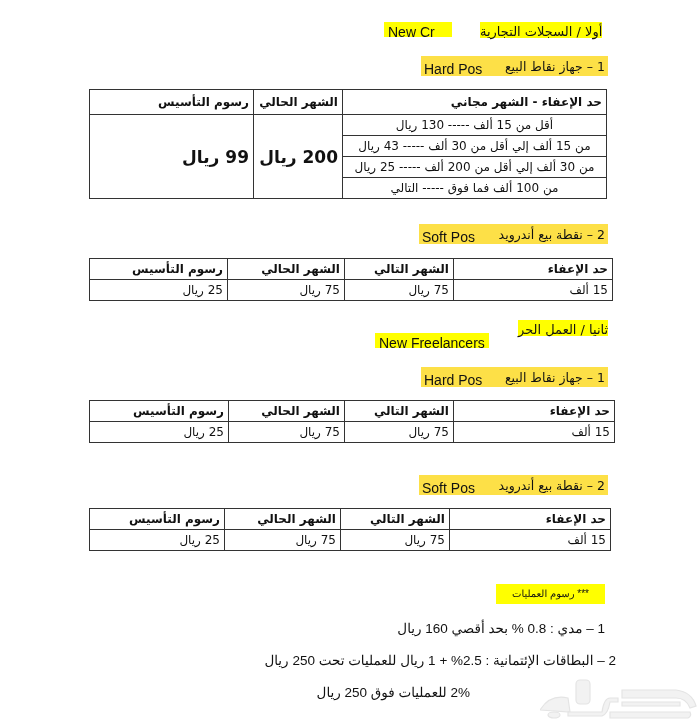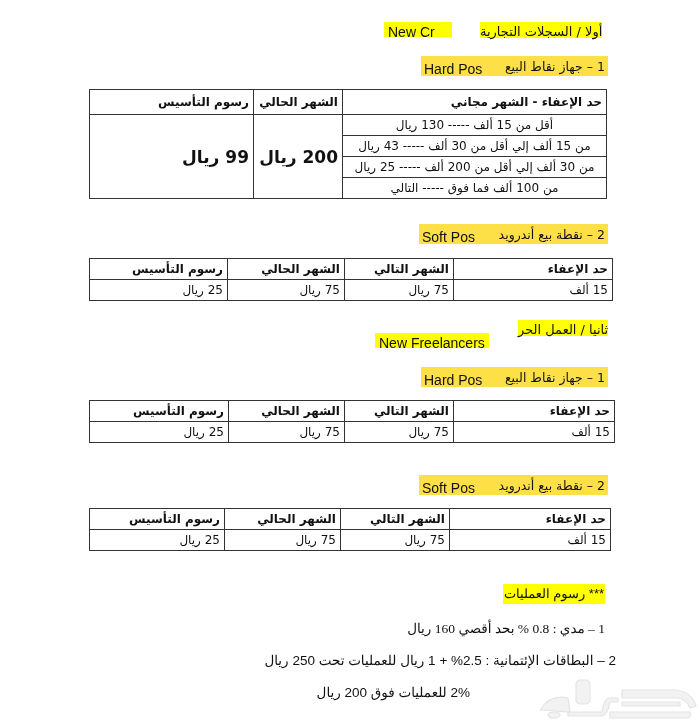--- a/index.html
+++ b/index.html
@@ -131,24 +131,24 @@
   </tr>
   <tr>
     <td>15 ألف</td>
     <td>75 ريال</td>
     <td>75 ريال</td>
     <td>25 ريال</td>
   </tr>
 </tbody>
   </table>
 
-<div class="ops hl-yellow" style="right:95px; top:584px; padding:0 1px; font-size:13px;">*** رسوم العمليات</div>
-<div class="ops" style="right:95px; top:619px;font-family:Liberation Serif, serif;">1 – مدي : 0.8 % بحد أقصي 160 ريال</div>
+<div class="ops hl-yellow" style="right:95px; top:584px; padding:0 16px; font-size:10px;">*** رسوم العمليات</div>
+<div class="ops" style="right:95px; top:619px;">1 – مدي : 0.8 % بحد أقصي 160 ريال</div>
 <div class="ops" style="right:84px; top:651px;">2 – البطاقات الإئتمانية : 2.5% + 1 ريال للعمليات تحت 250 ريال</div>
-<div class="ops" style="right:230px; top:683px;">2%   للعمليات فوق 200 ريال</div>
+<div class="ops" style="right:230px; top:683px;">2%   للعمليات فوق 250 ريال</div>
 
 <div class="watermark">
   <svg width="160" height="50" viewBox="0 0 160 50">
     <g fill="#f2f2f2" stroke="#e4e4e4" stroke-width="1.2">
       <path d="M0 38 Q10 22 28 26 L30 40 Z"></path>
       <ellipse cx="14" cy="43" rx="6" ry="3"></ellipse>
       <rect x="36" y="8" width="14" height="24" rx="4"></rect>
       <path d="M28 40 L62 40 Q64 26 70 26 L78 26 L78 30 L70 30 Q68 42 62 44 L28 44 Z"></path>
       <path d="M82 18 L136 18 Q152 20 156 34 L150 36 Q146 26 136 26 L82 26 Z"></path>
       <path d="M82 30 L140 30 L140 34 L82 34 Z"></path>

